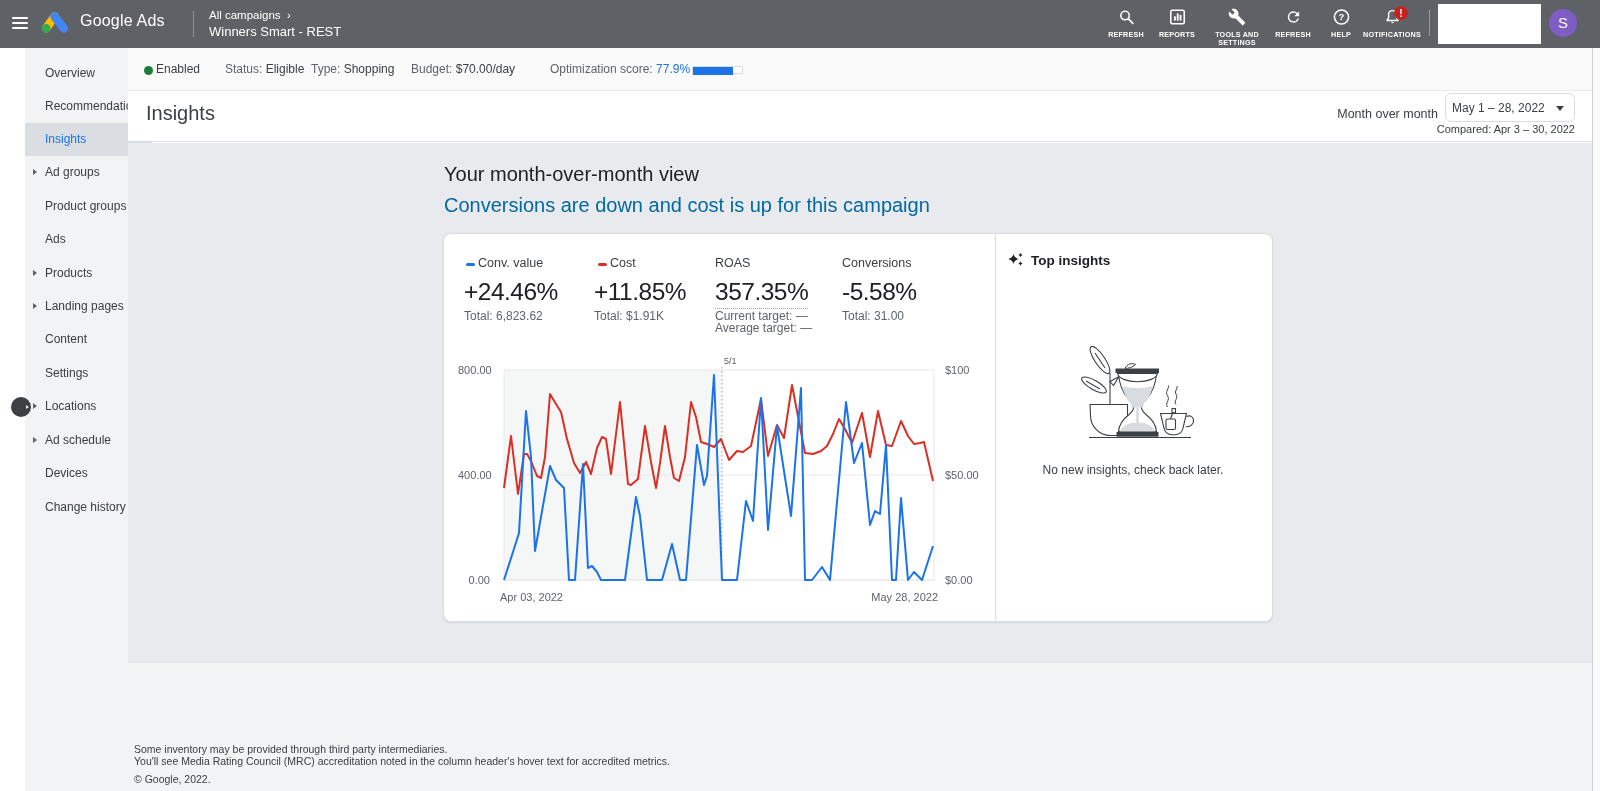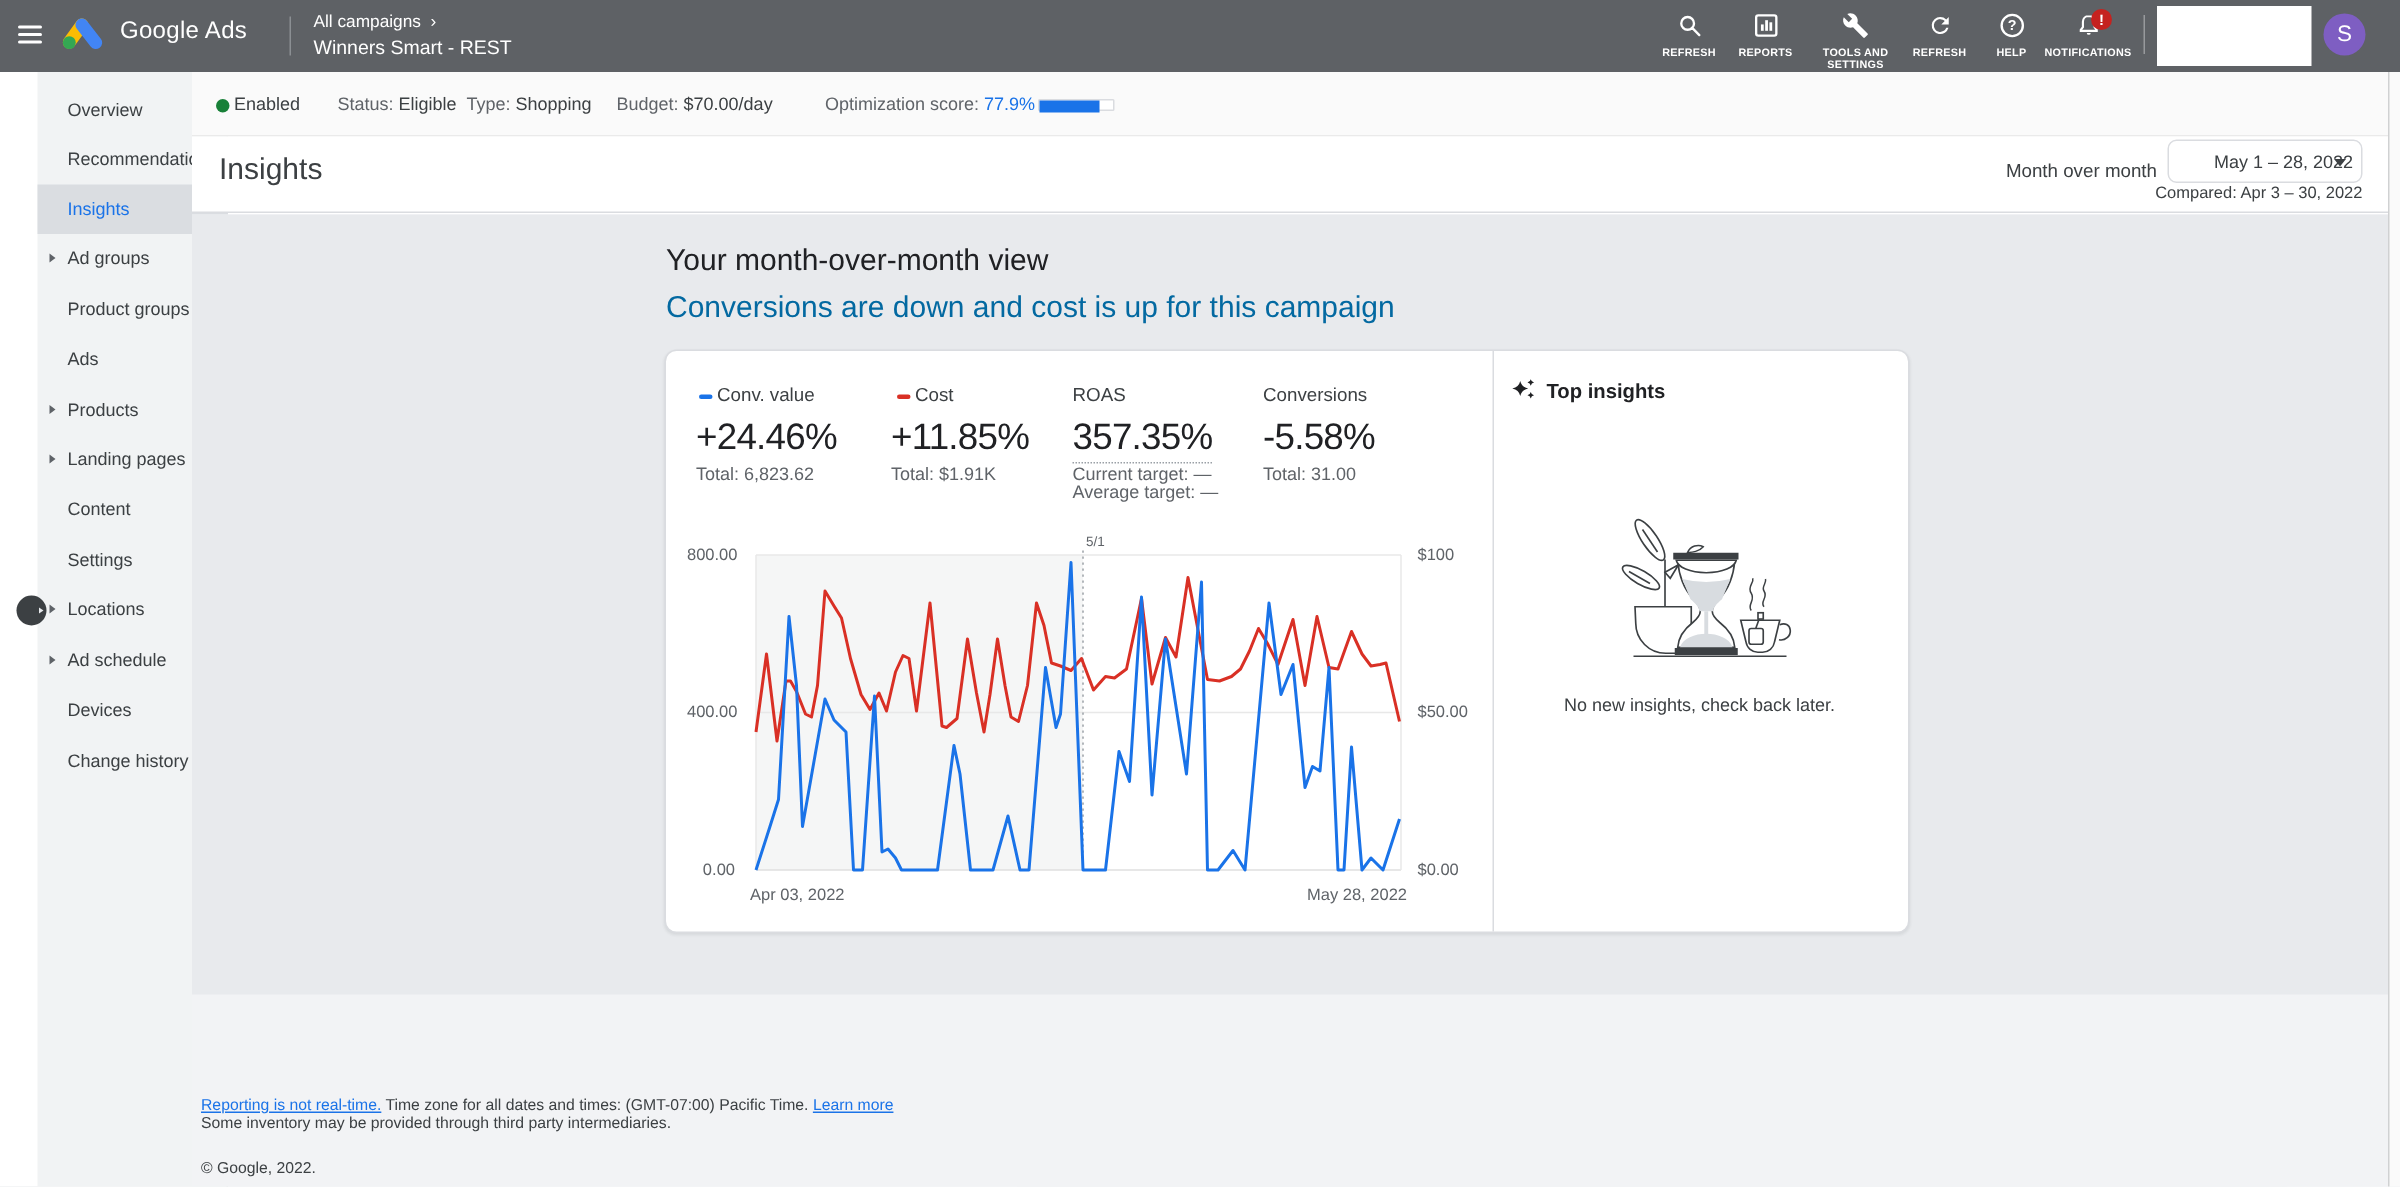--- a/index.html
+++ b/index.html
@@ -30,21 +30,21 @@
   #statusrow .it { position:absolute; top:14px; white-space:pre; color:#5f6368; }
   #statusrow .it b { color:#3c4043; font-weight:normal; }
   #dot { position:absolute; left:144px; top:66px; width:9px; height:9px; border-radius:50%; background:#188038; }
   #oscore { color:#1a73e8 !important; }
   #pbar { position:absolute; left:564px; top:18px; width:51px; height:8px; background:#fff; border:1px solid #dadce0; border-radius:1px; }
   #pbar i { position:absolute; left:0; top:0; height:8px; width:40px; background:#1a73e8; display:block; }
   
   #titlerow { position:absolute; left:128px; top:91px; width:1464px; height:51px; background:#fff; border-bottom:1px solid #dadce0; }
   #titlerow h1 { position:absolute; left:18px; top:11px; font-size:20px; font-weight:normal; color:#3c4043; }
   #mom { position:absolute; right:154px; top:16px; font-size:12.5px; color:#3c4043; }
-  #datebox { position:absolute; right:17px; top:2px; width:130px; height:29px; border:1px solid #dadce0; border-radius:6px; background:#fff; font-size:12px; color:#3c4043; line-height:28px; text-align:left; padding-left:30px; }
+  #datebox { position:absolute; right:17px; top:2px; width:130px; height:29px; border:1px solid #dadce0; border-radius:6px; background:#fff; font-size:12px; color:#3c4043; line-height:28px; text-align:left; padding-left:6px; }
   #datebox .tri { position:absolute; right:10px; top:12px; width:0; height:0; border-top:5px solid #3c4043; border-left:4.5px solid transparent; border-right:4.5px solid transparent; }
   #compared { position:absolute; right:17px; top:32px; font-size:11px; color:#3c4043;margin-left:36px; }
   
   #content { position:absolute; left:128px; top:143px; width:1472px; height:648px; background:#f2f3f5; }
   #contentmain { position:absolute; left:0; top:0; width:1472px; height:520px; background:#e8eaed; }
   #h2 { position:absolute; left:316px; top:20px; font-size:20px; color:#202124; font-weight:normal; }
   #h2sub { position:absolute; left:316px; top:51px; font-size:20px; color:#0369a1; }
   #card { position:absolute; left:315px; top:90px; width:830px; height:389px; background:#fff; border:1px solid #dadce0; border-radius:8px; box-shadow:0 1px 2px rgba(60,64,67,.1); }
   #carddiv { position:absolute; left:867px; top:91px; width:1px; height:387px; background:#dadce0; }
   
@@ -275,17 +275,17 @@
       <path d="M1160.5,413.5 h26 l-3.5,14.5 a8,8 0 0 1 -8,6.8 h-3 a8,8 0 0 1 -8,-6.8 z" fill="#fff"></path>
       <rect x="1166" y="419" width="9.5" height="10.5" rx="1.5" fill="#fff"></rect>
       <path d="M1170.5,419 l2.5,-7"></path>
       <rect x="1172" y="408.5" width="3.5" height="4.2" fill="#fff"></rect>
       <path d="M1167.5,407 c-3,-4 3,-6.5 0,-11.5 c-3,-4 2,-7 1,-10" stroke-width="1"></path>
       <path d="M1176,404.5 c-3,-3.6 3,-6 0,-10.5 c-2,-3 2,-5 1,-8" stroke-width="1"></path>
     </g>
   </svg>
   <div id="nonew">No new insights, check back later.</div>
 
-  <div class="foot" style="top:588px"><a>Reporting is not real-time.</a> Time zone for all dates and times: (GMT-07:00) Pacific Time. <a>Learn more</a></div>
   <div class="foot" style="top:600px">Some inventory may be provided through third party intermediaries.</div>
+  <div class="foot" style="top:612px">You'll see Media Rating Council (MRC) accreditation noted in the column header's hover text for accredited metrics.</div>
   <div class="foot" style="top:630px">© Google, 2022.</div>
 </div>
 <div style="position:absolute;left:1592px;top:48px;width:8px;height:743px;background:#fafafa;border-left:1px solid #d0d1d2"></div>
 
 </body></html>

